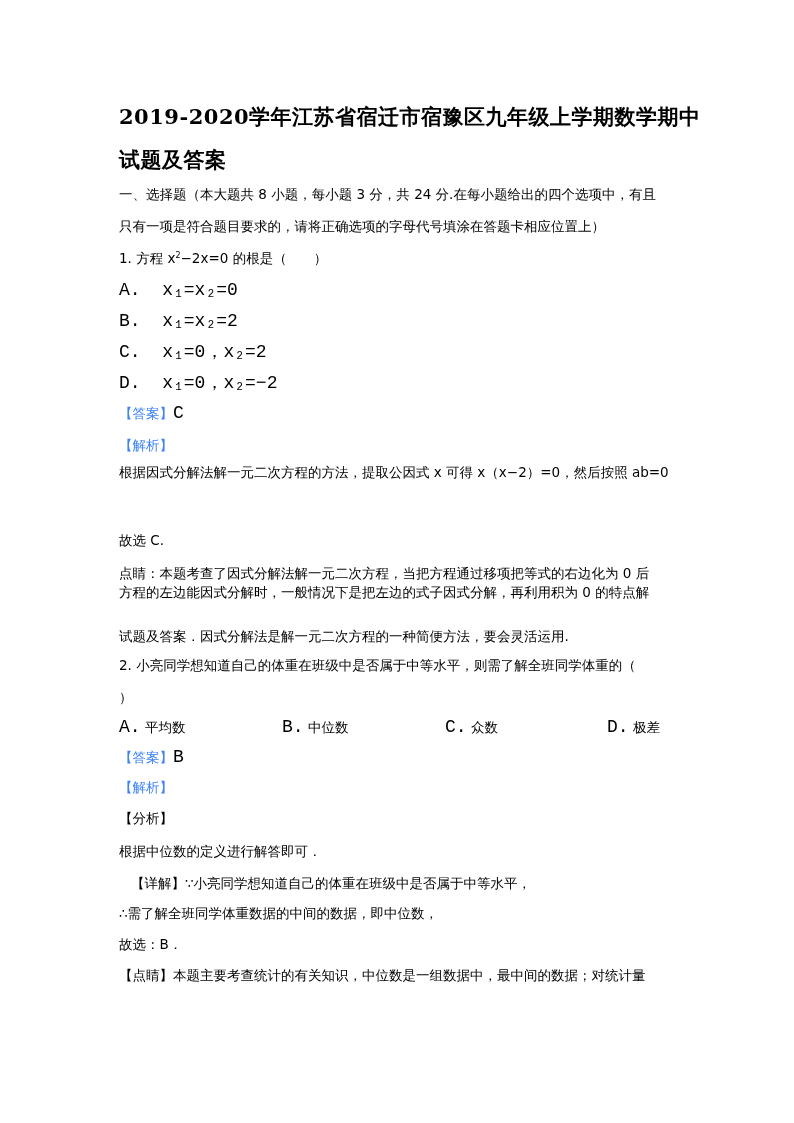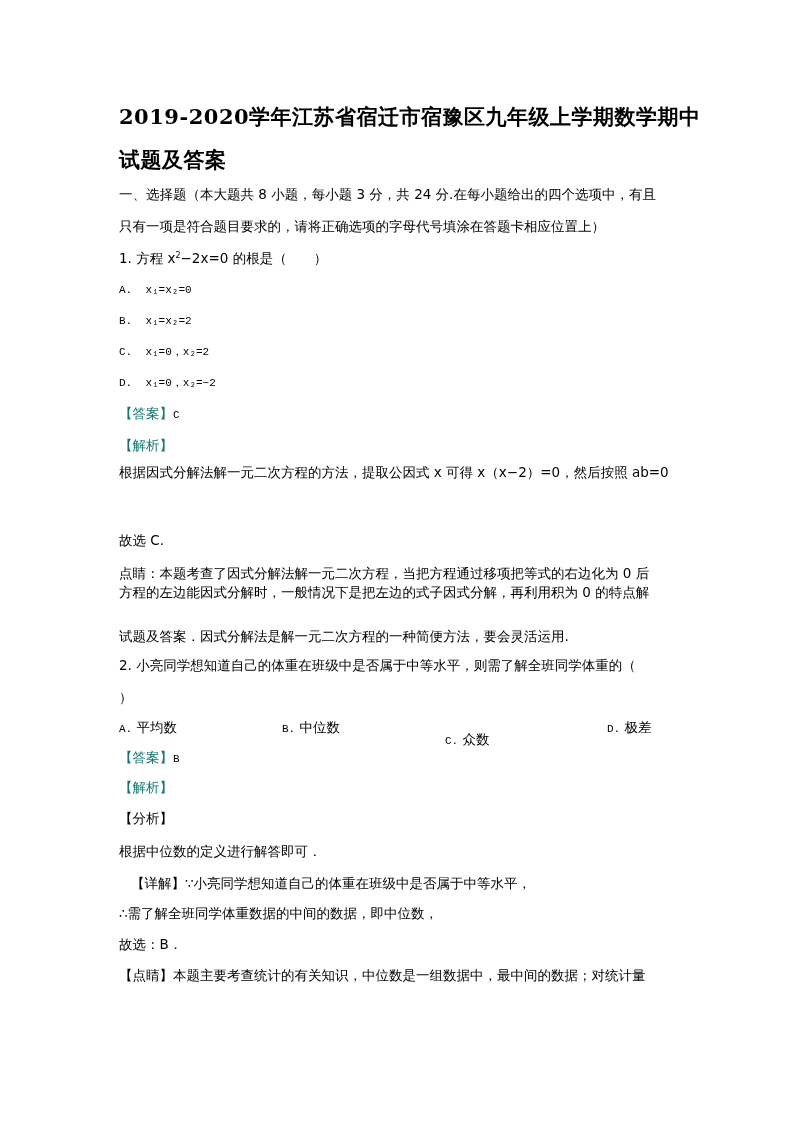--- a/index.html
+++ b/index.html
@@ -2,22 +2,22 @@
 <html><head>
 <meta charset="utf-8">
 <style>
   html, body { margin: 0; padding: 0; background: #ffffff; }
   body { width: 794px; height: 1123px; position: relative; overflow: hidden;
          font-family: "DejaVu Sans", "Liberation Sans", sans-serif; color: #000; }
   .page { position: absolute; left: 0; top: 0; width: 794px; height: 876px; }
   .title { position: absolute; left: 119px; font-family: "DejaVu Serif", "Liberation Serif", serif;
            font-size: 21px; font-weight: bold; letter-spacing: 0.5px; white-space: nowrap; }
   .line { position: absolute; left: 119px; font-size: 13.5px; white-space: nowrap; line-height: 18px; }
-  .mono { font-family: "Liberation Mono", "DejaVu Sans Mono", monospace; font-size: 11px; }
-  .tag-blue { color: #0f766e; }
+  .mono { font-family: "Liberation Mono", "DejaVu Sans Mono", monospace; font-size: 18px; }
+  .tag-blue { color: #3b82f6; }
   sub, sup { font-size: 8px; line-height: 0; }
   sup { vertical-align: 5px; }
   .opt-row { position: absolute; left: 119px; font-size: 13.5px; line-height: 18px; white-space: nowrap; width: 560px; }
   .opt { position: absolute; top: 0; }
 </style>
 </head>
 <body>
 
 <div class="page">
 
@@ -65,21 +65,21 @@
 
   <div class="opt-row" style="top:718px;">
     <span class="opt" style="left:0px;">
       <span class="mono">A.</span>
       <span>平均数</span>
     </span>
     <span class="opt" style="left:163px;">
       <span class="mono">B.</span>
       <span>中位数</span>
     </span>
-    <span class="opt" style="left:326px;margin-top:12px;">
+    <span class="opt" style="left:326px;">
       <span class="mono">C.</span>
       <span>众数</span>
     </span>
     <span class="opt" style="left:488px;">
       <span class="mono">D.</span>
       <span>极差</span>
     </span>
   </div>
 
   <div class="line" style="top:748px;">

